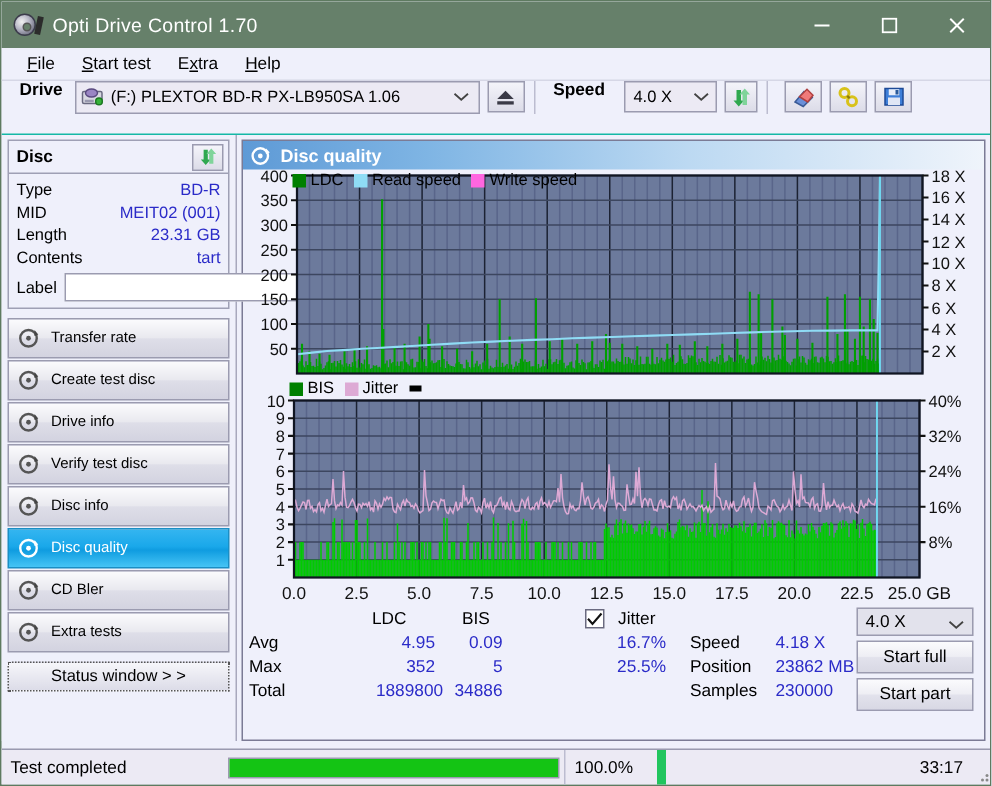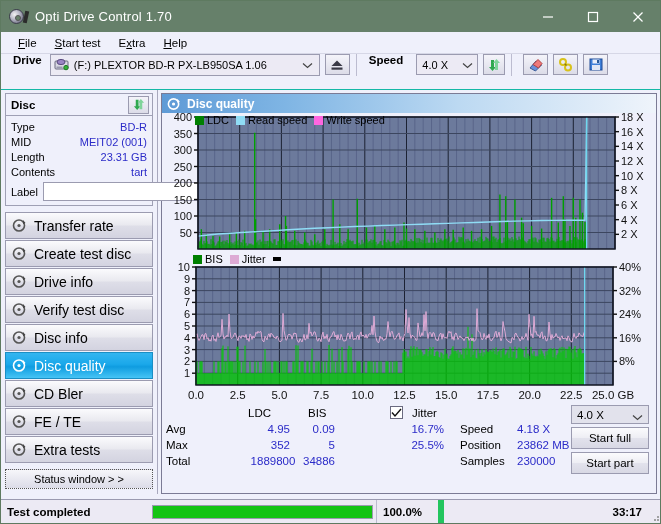--- a/index.html
+++ b/index.html
@@ -177,21 +177,21 @@
 
   
   .navlist { display: flex; flex-direction: column; gap: 0px; }
   .navbtn {
     height: 27px;
     border: 1px solid #9b9bb0;
     background: linear-gradient(#fbfbfd 0%, #e9e9ef 48%, #dedee8 52%, #d3d3e0 100%);
     display: flex; align-items: center;
     padding-left: 6px;
     margin-bottom: 1px;
-    font-size: 14px;
+    font-size: 10px;
   }
   .navbtn.active {
     background: linear-gradient(#34b5f0 0%, #1aa8ea 45%, #0f9ce0 55%, #46c4f5 100%);
     border: 1px solid #1b8ec4;
     color: #ffffff;
   }
   .navbtn .nav-ico { margin-right: 7px; display:flex; }
   .statusbtn {
     margin-top: 5px;
     height: 20px;
@@ -276,21 +276,20 @@
     left: 0; bottom: 0;
     width: 661px; height: 24px;
     background: #eceaf4;
     border-top: 1px solid #9a9ab0;
     display: flex; align-items: center;
     font-size: 11.5px;
   }
   .sb-cell {
     height: 24px; display: flex; align-items: center;
     padding: 0 6px;
-    font-weight: bold;
   }
   .sb-text { width: 148px; }
   .sb-prog { flex: 1; padding: 0 3px; }
   .progress {
     height: 14px; width: 100%;
     background: #e9e9f2;
     border: 1px solid #9b9bb0;
     position: relative;
   }
   .progress > i {
@@ -511,30 +510,20 @@
         </div>
         <div class="navbtn">
           <span class="nav-ico">
               <svg width="15" height="15" viewBox="0 0 15 15">
                 <circle cx="7" cy="7.5" r="5.5" fill="none" stroke="#555" stroke-width="1.6"></circle>
                 <circle cx="7" cy="7.5" r="1.6" fill="#555"></circle>
                 <path d="M11 2 L13.5 5 L11 6 Z" fill="#444"></path>
               </svg>
             </span>
           <span>CD Bler</span>
-        </div>
-        <div class="navbtn">
-          <span class="nav-ico">
-              <svg width="15" height="15" viewBox="0 0 15 15">
-                <circle cx="7" cy="7.5" r="5.5" fill="none" stroke="#555" stroke-width="1.6"></circle>
-                <circle cx="7" cy="7.5" r="1.6" fill="#555"></circle>
-                <path d="M11 2 L13.5 5 L11 6 Z" fill="#444"></path>
-              </svg>
-            </span>
-          <span>FE / TE</span>
         </div>
         <div class="navbtn">
           <span class="nav-ico">
               <svg width="15" height="15" viewBox="0 0 15 15">
                 <circle cx="7" cy="7.5" r="5.5" fill="none" stroke="#555" stroke-width="1.6"></circle>
                 <circle cx="7" cy="7.5" r="1.6" fill="#555"></circle>
                 <path d="M11 2 L13.5 5 L11 6 Z" fill="#444"></path>
               </svg>
             </span>
           <span>Extra tests</span>

